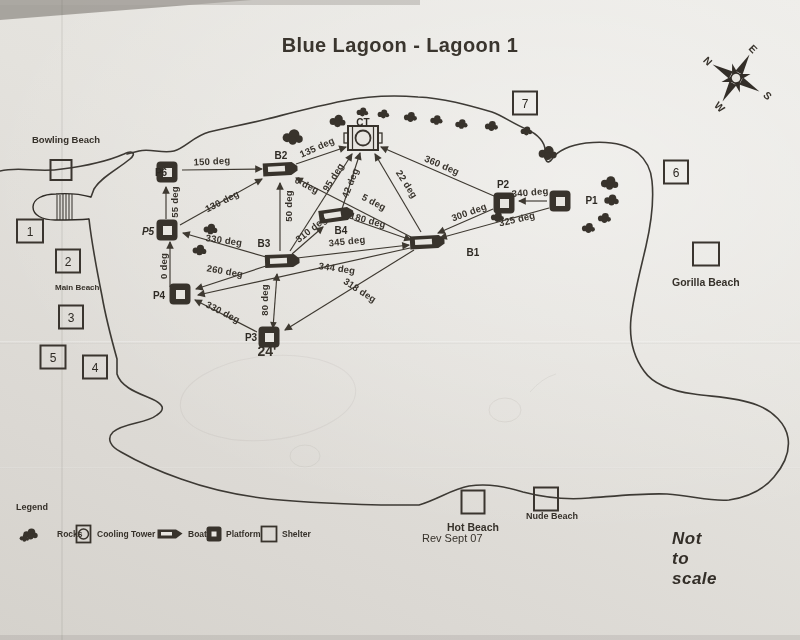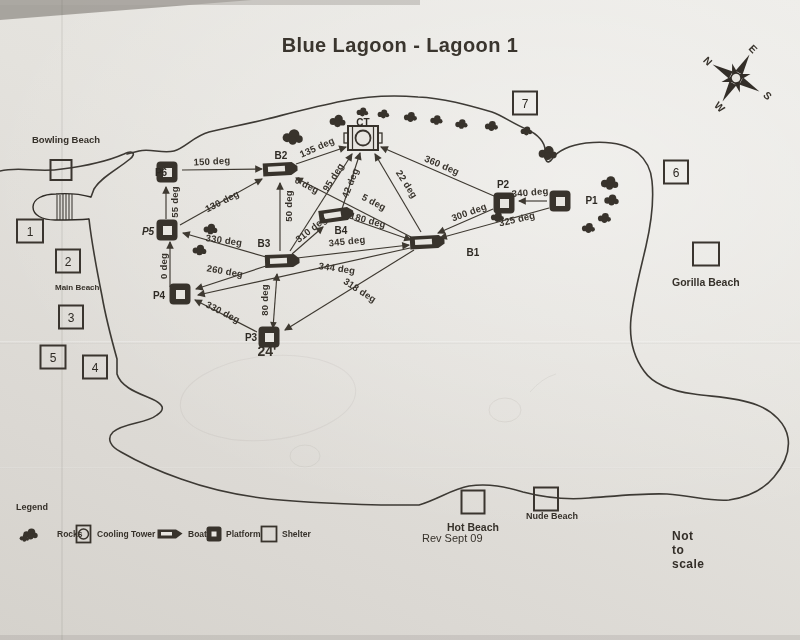--- a/index.html
+++ b/index.html
@@ -42,22 +42,22 @@
   .shelter{position:absolute;border:2px solid #3a352f;display:flex;align-items:center;
     justify-content:center;font-size:12px;color:#2e2a24;background:transparent;}
 
   .legend{position:absolute;left:0;top:0;}
   .legend-heading{position:absolute;left:16px;top:502px;font-size:9px;font-weight:700;color:#36312a;}
   .legend-item{position:absolute;top:524px;height:20px;display:flex;align-items:center;gap:4px;}
   .legend-item span{font-size:8.5px;font-weight:700;color:#36312a;white-space:nowrap;}
   .li1{left:19px;gap:18px;} .li2{left:74px;} .li3{left:156px;} .li4{left:206px;} .li5{left:260px;}
 
   .rev{position:absolute;left:422px;top:532px;font-size:11px;color:#36312a;}
-  .notscale{position:absolute;left:672px;top:529px;font-size:12px;font-weight:700;
-    letter-spacing:.5px;color:#332e28;}
+  .notscale{position:absolute;left:672px;top:529px;font-size:17px;font-weight:700;
+    letter-spacing:.5px;color:#332e28;font-style:italic;}
 </style>
 </head>
 <body>
 
 <div id="stage">
   <div class="corner-tl"></div>
   <div class="top-strip"></div>
   <div class="crease-h1"></div>
   <div class="crease-h2"></div>
   <div class="crease-v"></div>
@@ -305,16 +305,16 @@
         <span>Platform</span>
       </div>
       <div class="legend-item li5">
         <svg width="18" height="18" viewBox="0 0 18 18">
           <rect x="1.5" y="1.5" width="15" height="15" fill="none" stroke="#38332c" stroke-width="1.8"></rect>
         </svg>
         <span>Shelter</span>
       </div>
     </div>
 
-    <div class="rev">Rev Sept 09</div>
+    <div class="rev">Rev Sept 07</div>
     <div class="notscale">Not to scale</div>
   </div>
 </div>
 
 </body></html>

